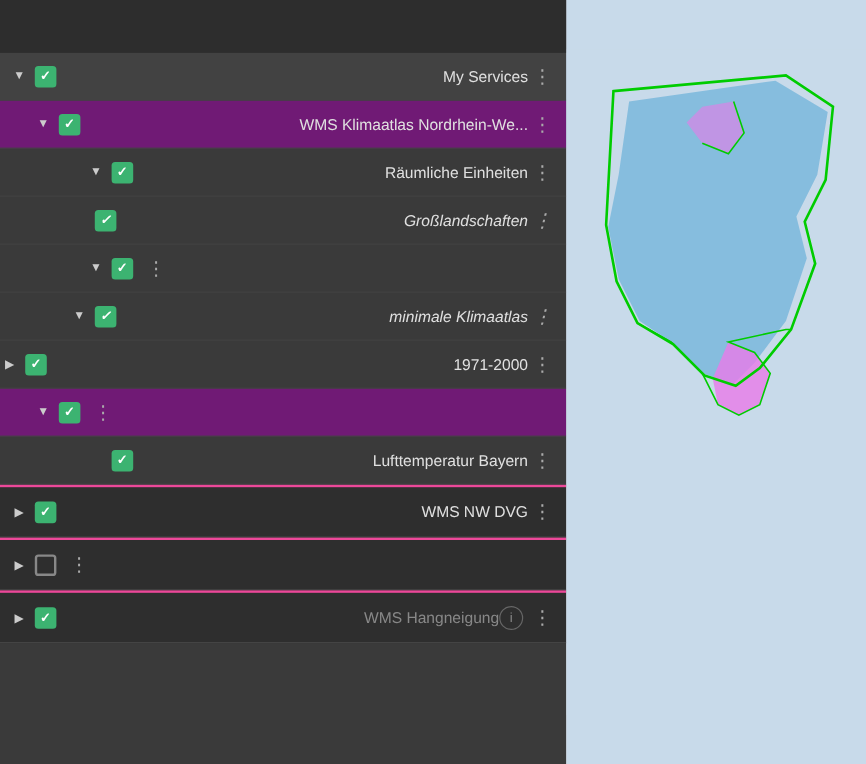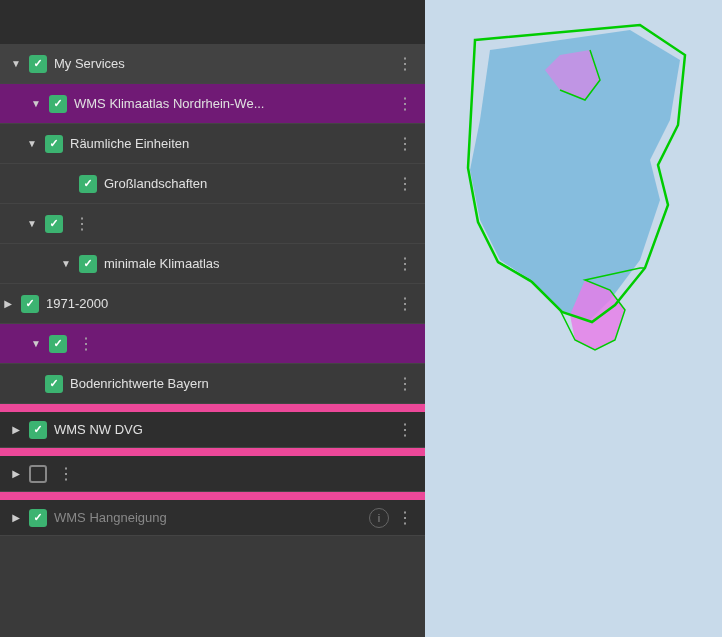--- a/index.html
+++ b/index.html
@@ -1,25 +1,26 @@
 <!DOCTYPE html>
 <html><head>
   <meta charset="utf-8">
   <style>
     * { box-sizing: border-box; margin: 0; padding: 0; }
     body { width: 722px; height: 637px; overflow: hidden; font-family: Arial, sans-serif; display: flex; }
 
     
     .panel {
-      width: 425px;
+      width: 472px;
       height: 637px;
       background: #3a3a3a;
       display: flex;
       flex-direction: column;
       flex-shrink: 0;
+      text-align: right;
     }
 
     .panel-header {
       background: #2d2d2d;
       padding: 8px 14px;
       display: flex;
       align-items: center;
       justify-content: space-between;
       height: 44px;
       flex-shrink: 0;
@@ -71,29 +72,29 @@
     .tree-row.section-item {
       background: #701a75;
     }
 
     .tree-row.section-sub {
       background: #3a3a3a;
     }
 
     .tree-row.group-header {
       background: #2e2e2e;
-      border-top: 8px solid #ec4899;
+      border-top: 2px solid #ec4899;
       height: 44px;
     }
 
     
     .indent-0 { padding-left: 8px; }
     .indent-1 { padding-left: 28px; }
-    .indent-2 { padding-left: 24px; }
-    .indent-3 { padding-left: 58px; }
+    .indent-2 { padding-left: 72px; }
+    .indent-3 { padding-left: 58px; font-style: italic; }
     .indent-4 { }
 
     
     .chevron {
       width: 16px;
       height: 16px;
       display: inline-flex;
       align-items: center;
       justify-content: center;
       flex-shrink: 0;
@@ -278,21 +279,21 @@
           <span class="cb-wrap">
             <span class="cb-checked"></span>
           </span>
           <span class="dots-menu">⋮</span>
         </div>
         <div class="tree-row indent-2 section-sub">
           <span style="width: 20px; display: inline-block;"></span>
           <span class="cb-wrap">
             <span class="cb-checked"></span>
           </span>
-          <span class="row-label">Bodenrichtwerte Bayern</span>
+          <span class="row-label">Lufttemperatur Bayern</span>
           <span class="dots-menu">⋮</span>
         </div>
         <div class="tree-row indent-0 group-header">
           <span class="chevron right"></span>
           <span class="cb-wrap">
             <span class="cb-checked"></span>
           </span>
           <span class="row-label">WMS NW DVG</span>
           <span class="dots-menu">⋮</span>
         </div>

